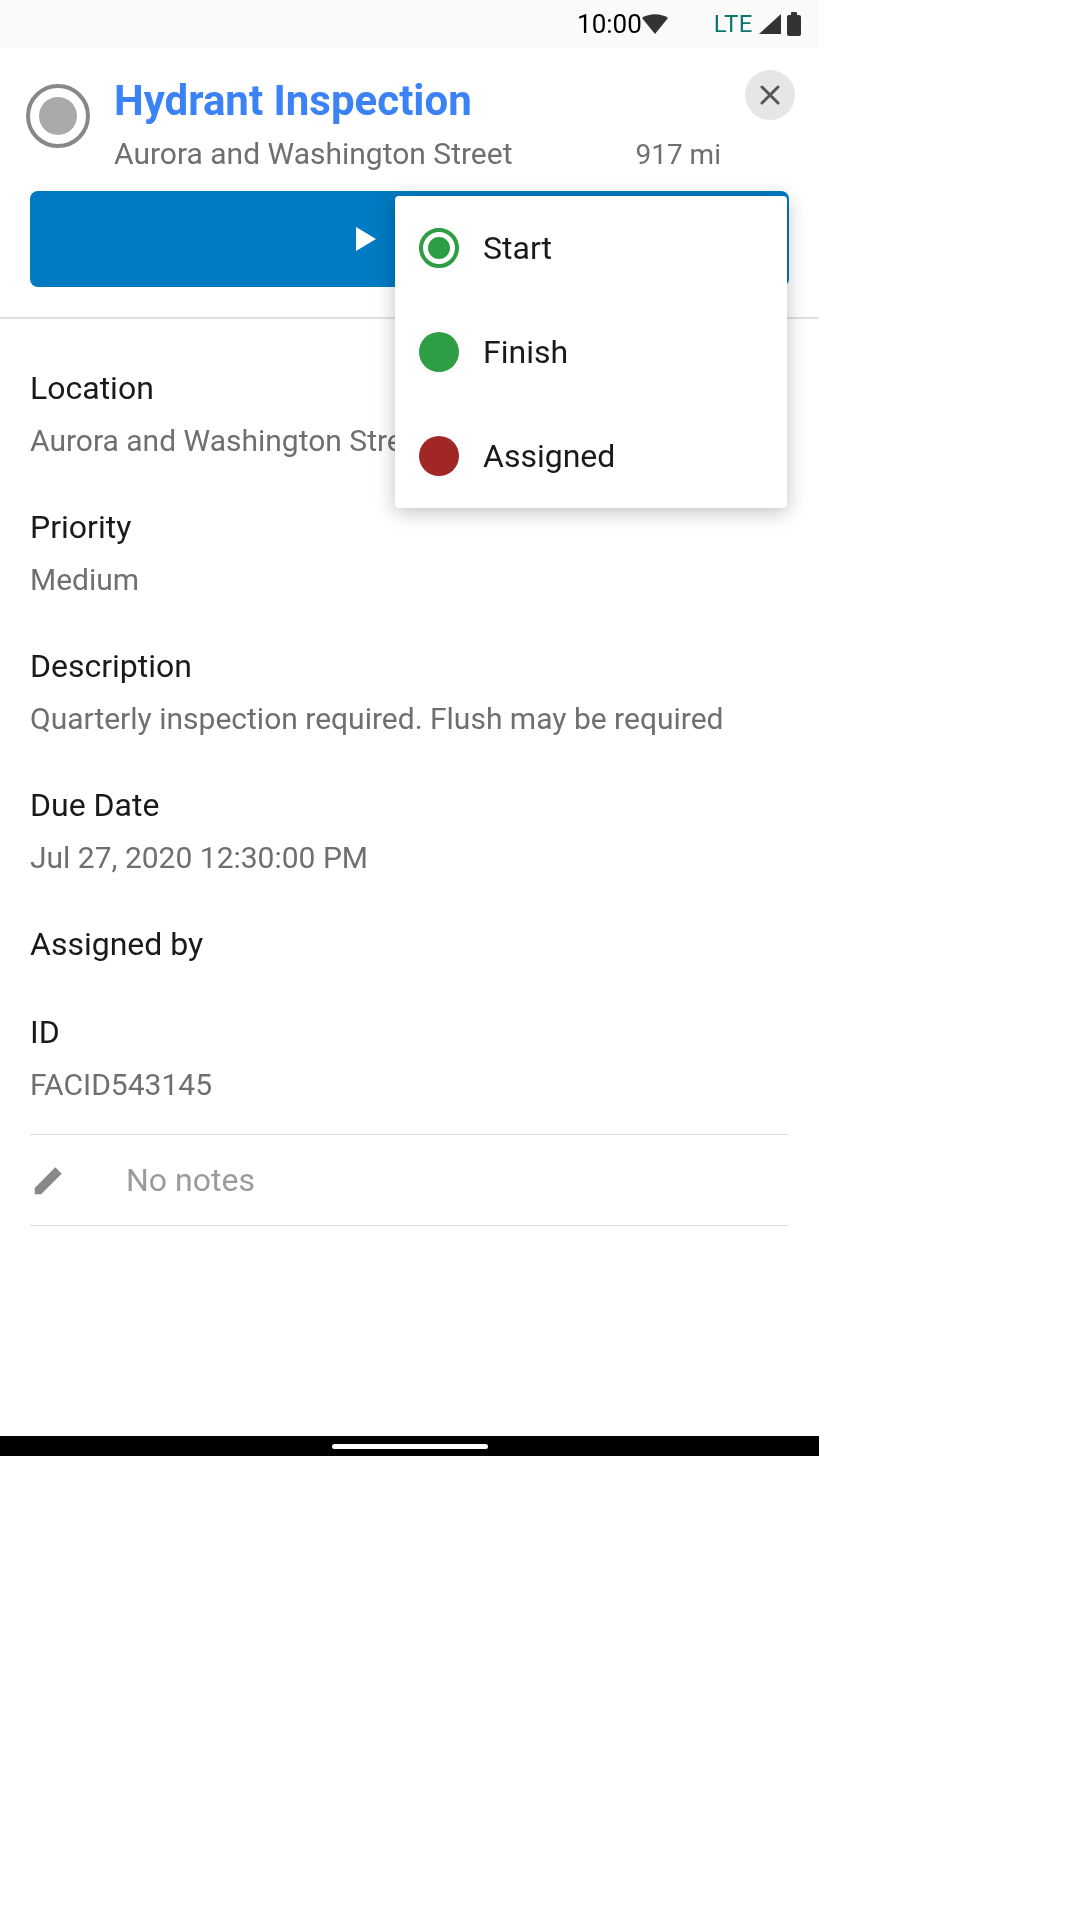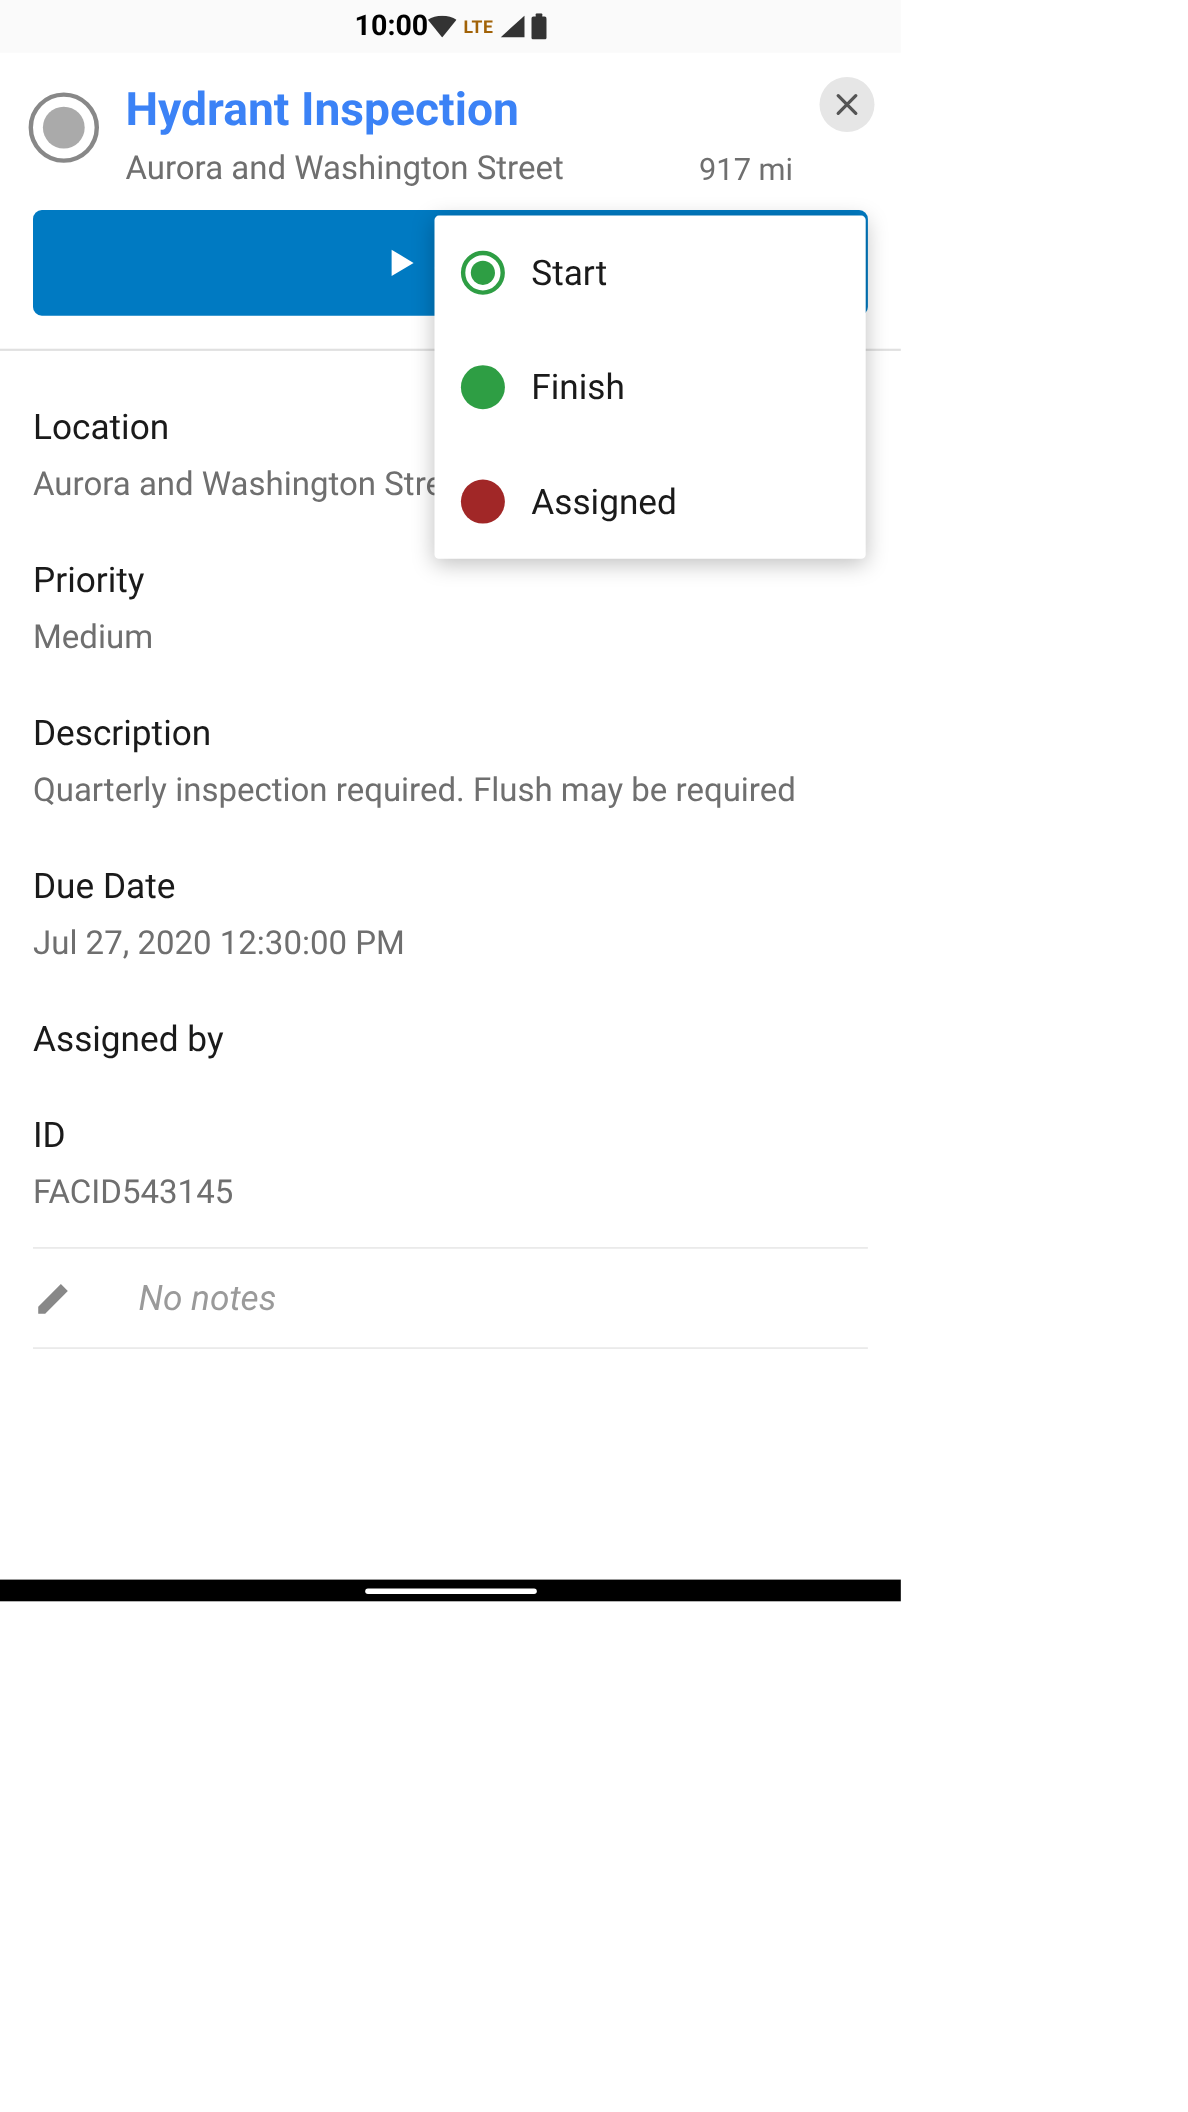--- a/index.html
+++ b/index.html
@@ -13,43 +13,44 @@
       width: 819px;
       height: 1456px;
       background: #ffffff;
       position: relative;
       overflow: hidden;
     }
 
     .status-bar {
       height: 48px;
       display: flex;
-      justify-content: center;
+      justify-content: flex-end;
       align-items: center;
       padding: 0 18px;
       background: #fafafa;
       font-size: 26px;
-      font-weight: 700;
+      font-weight: 400;
       color: #000;
     }
 
     .status-right {
       display: flex;
       align-items: center;
       gap: 6px;
     }
 
     .wifi-icon svg, .signal-icon svg, .battery-icon svg {
       display: block;
     }
 
     .lte-text {
-      font-size: 16px;
-      color: #a16207;
+      font-size: 24px;
+      color: #0f766e;
       letter-spacing: 0.5px;
+      margin-left: 40px;
     }
 
     .header {
       padding: 20px 24px 20px 26px;
       display: flex;
       align-items: flex-start;
       gap: 24px;
     }
 
     .status-circle {
@@ -162,21 +163,20 @@
       border-bottom: 1px solid #ddd;
       padding: 26px 0;
       display: flex;
       align-items: center;
       gap: 58px;
     }
 
     .notes-placeholder {
       font-size: 32px;
       color: #9a9a9a;
-      font-style: italic;
     }
 
     .popup-menu {
       position: absolute;
       top: 196px;
       left: 395px;
       width: 392px;
       background: #fff;
       border-radius: 4px;
       box-shadow: 0 4px 20px rgba(0,0,0,0.25);

